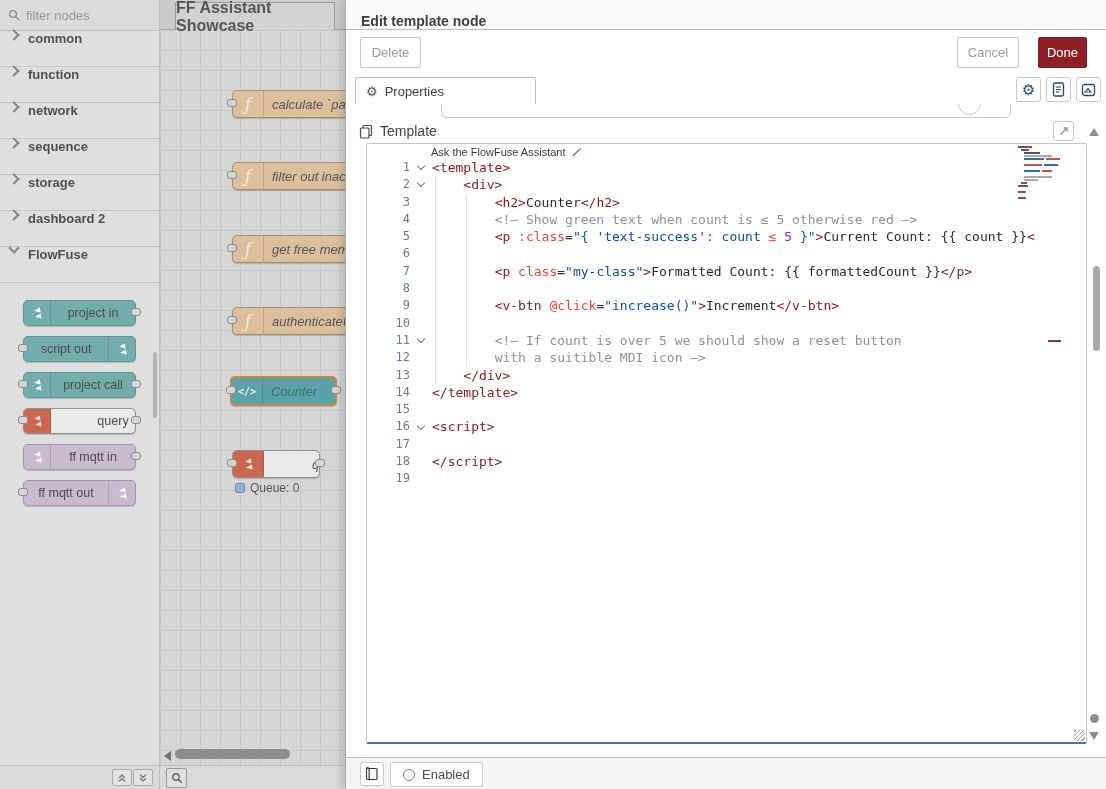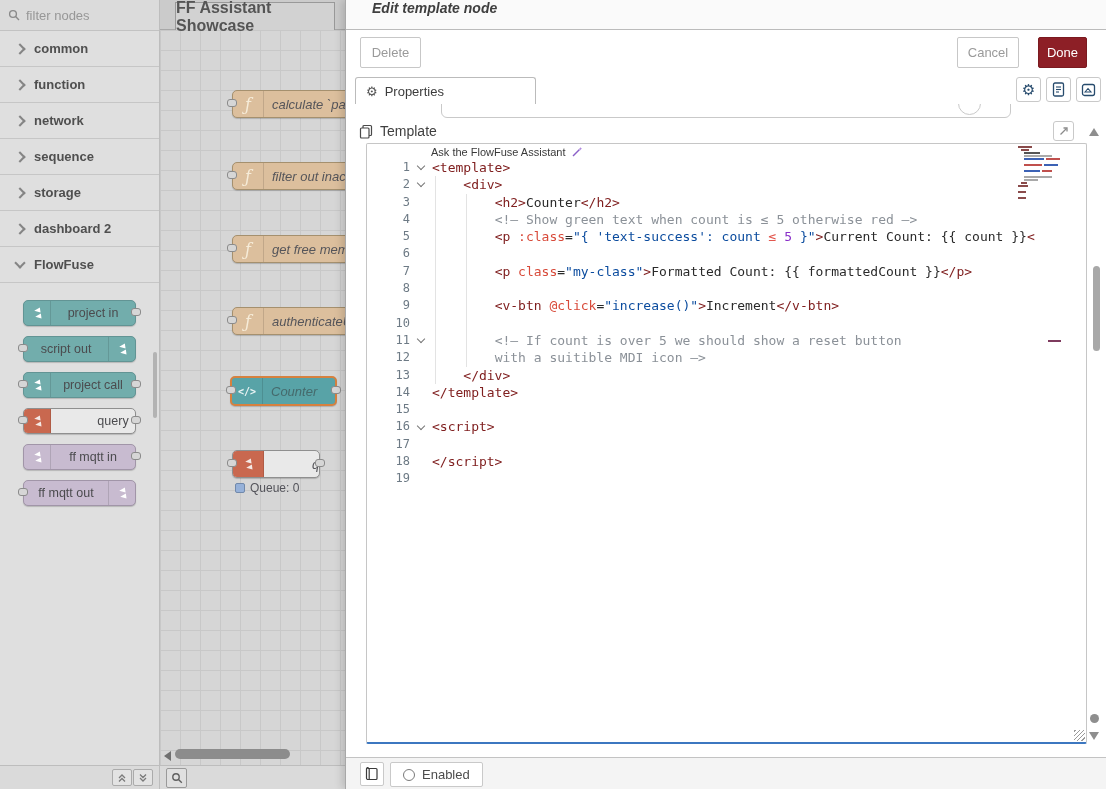--- a/index.html
+++ b/index.html
@@ -4,21 +4,21 @@
 <style>
   html,body{margin:0;padding:0;background:#888;}
   #app{position:relative;width:1106px;height:789px;overflow:hidden;background:#d7d7d7;
        font-family:"Liberation Sans",sans-serif;-webkit-font-smoothing:antialiased;}
   
   #palette{position:absolute;left:0;top:0;width:160px;height:789px;background:#dfdfdf;
            border-right:1px solid #bdbdbd;box-sizing:border-box;}
   .p-search{height:30px;display:flex;align-items:center;gap:6px;padding:0 8px;
             background:#dbdbdb;border-bottom:1px solid #c2c2c2;}
   .p-search span{color:#979797;font-size:13px;}
-  .p-cat{height:35px;display:flex;align-items:center;gap:10px;padding:0 16px;
+  .p-cat{height:35px;display:flex;gap:10px;padding:0 10px;
          border-bottom:1px solid #c6c6c6;cursor:pointer;}
   .p-cat .lbl{font-size:13px;font-weight:bold;color:#4f4f4f;}
   .chev{width:6px;height:6px;border-right:2px solid #858585;border-bottom:2px solid #858585;
         display:inline-block;flex:none;}
   .chev.right{transform:rotate(-45deg);}
   .chev.down{transform:rotate(45deg);margin-top:-3px;}
   #pal-nodes{padding-top:17px;display:flex;flex-direction:column;gap:10px;align-items:center;}
   .p-footer{position:absolute;left:0;bottom:0;width:100%;height:24px;background:#dadada;
             border-top:1px solid #bdbdbd;box-sizing:border-box;}
   .p-footer .fbtn{position:absolute;top:3px;width:20px;height:17px;background:#e3e3e3;
@@ -64,22 +64,22 @@
   .k-query .icon{background:#c9684f;border-radius:4px 0 0 4px;}
   .k-mqtt{background:#c8bbd0;border-color:#a195a8;}
   .port{position:absolute;width:10px;height:8px;background:#d6d6d6;border:1px solid #8b8b8b;
         border-radius:3px;top:50%;margin-top:-5px;box-sizing:border-box;}
   .port.left{left:-6px;} .port.right{right:-6px;}
   .status{position:absolute;display:flex;align-items:center;gap:5px;font-size:12px;color:#53535a;}
   .status .sq{width:10px;height:10px;background:#96b1d9;border:1px solid #7189ab;border-radius:2px;box-sizing:border-box;}
   
   #tray{position:absolute;left:345px;top:0;width:761px;height:789px;background:#fff;
         border-left:1px solid #a8a8a8;box-sizing:border-box;box-shadow:-3px 0 8px rgba(0,0,0,.15);}
-  .tray-header{height:29px;border-bottom:1px solid #bbb;display:flex;align-items:flex-start;padding-left:26px;
-               font-size:14px;font-weight:bold;color:#3f3f3f;background:#fafafa;font-style:italic;}
+  .tray-header{height:29px;border-bottom:1px solid #bbb;display:flex;align-items:flex-end;padding-left:15px;
+               font-size:14px;font-weight:bold;color:#3f3f3f;background:#fafafa;}
   .tray-toolbar{position:relative;height:44px;}
   .btn{position:absolute;top:7px;height:31px;background:#fff;border:1px solid #c7c7c7;border-radius:2px;
        font-size:13px;color:#9a9a9a;display:flex;align-items:center;justify-content:center;box-sizing:border-box;cursor:pointer;}
   .btn-delete{left:14px;width:61px;}
   .btn-cancel{right:87px;width:62px;}
   .btn-done{right:19px;width:49px;background:#8d1f26;border-color:#7a1a20;color:#fff;}
   .tray-tabs{position:relative;height:30px;border-bottom:1px solid #bbb;box-sizing:content-box;}
   .tab-props{position:absolute;left:9px;top:3px;bottom:-1px;width:181px;background:#fff;
              border:1px solid #bbb;border-bottom:1px solid #fff;border-radius:3px 3px 0 0;
              display:flex;align-items:center;gap:7px;padding-left:10px;font-size:13px;color:#3c3c3c;box-sizing:border-box;}

